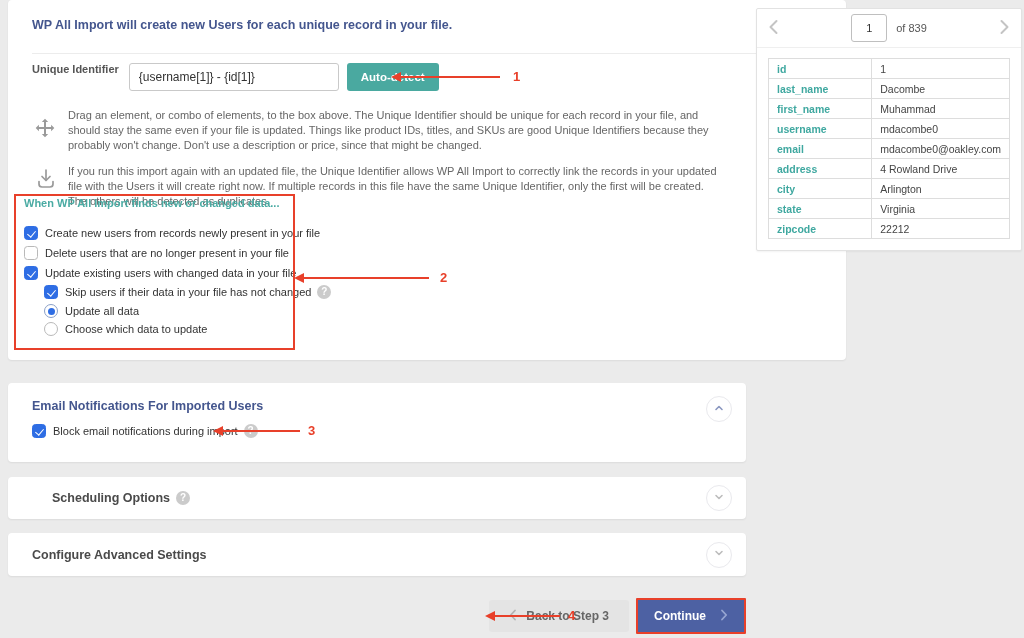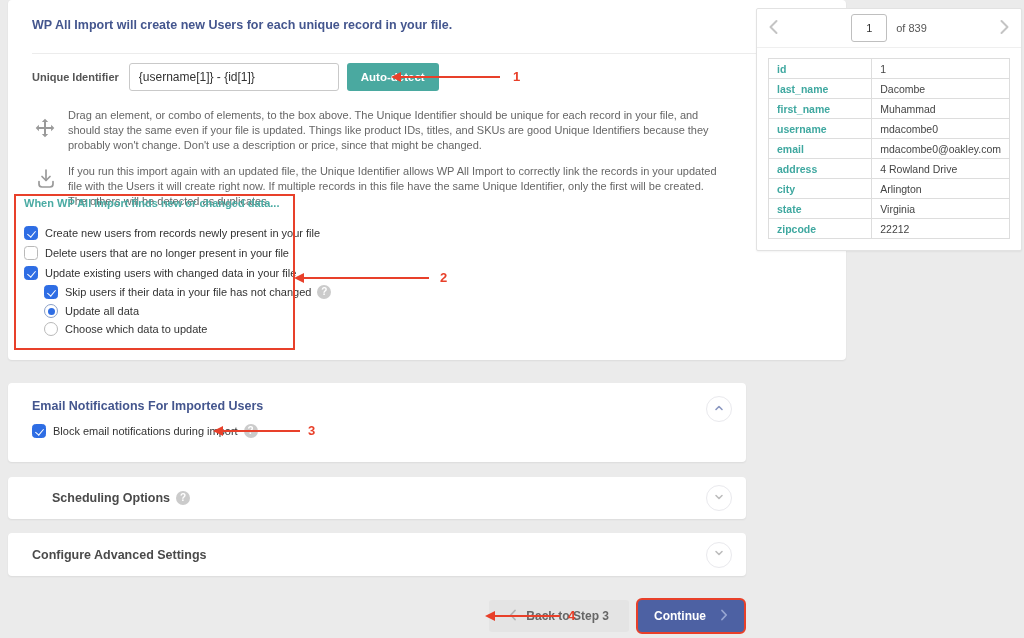--- a/index.html
+++ b/index.html
@@ -8,21 +8,21 @@
     background:#ebebeb;font-family:"Liberation Sans",sans-serif;
     -webkit-font-smoothing:antialiased;
   }
   .panel{position:absolute;background:#fff;border-radius:4px;box-shadow:0 1px 2px rgba(0,0,0,.07);}
   
   #panel-new-users{left:8px;top:0;width:838px;height:360px;}
   .p-title{position:absolute;left:24px;top:18px;right:60px;font-size:12.5px;font-weight:bold;color:#44568e;}
   .collapse-btn{position:absolute;right:14px;top:13px;width:26px;height:26px;border-radius:50%;
     border:1px solid #e9e9ed;background:#fff;display:flex;align-items:center;justify-content:center;cursor:pointer;padding:0;}
   .p1-divider{position:absolute;left:24px;right:24px;top:53px;border-top:1px solid #ececec;}
-  .uid-row{position:absolute;left:24px;top:63px;display:flex;align-items:center;}
+  .uid-row{position:absolute;left:24px;top:63px;display:flex;}
   .uid-label{font-size:11px;font-weight:bold;color:#555;margin-right:10px;}
   .uid-input{width:190px;height:26px;border:1px solid #c9c9c9;border-radius:3px;padding:0 9px;
     font-size:12px;color:#333;font-family:"Liberation Sans",sans-serif;}
   .autodetect{margin-left:8px;background:#4aa9a0;color:#fff;border:none;border-radius:3px;
     font-size:11.5px;font-weight:bold;padding:8px 14px;cursor:pointer;font-family:"Liberation Sans",sans-serif;}
   .info-icon{position:absolute;color:#9a9a9a;}
   #drag-icon{left:25px;top:116px;}
   #update-icon{left:28px;top:168px;}
   .info-text{position:absolute;left:60px;width:652px;font-size:11px;line-height:1.38;color:#666;}
   #info1{top:108px;}
@@ -49,21 +49,21 @@
   
   .panel-collapsed{display:flex;align-items:center;padding:0 24px;box-sizing:border-box;}
   #panel-scheduling{left:8px;top:477px;width:738px;height:42px;padding-left:44px;}
   #panel-advanced{left:8px;top:533px;width:738px;height:43px;}
   .pc-title{font-size:12.5px;font-weight:bold;color:#4a4a4a;display:flex;align-items:center;}
   .panel-collapsed .collapse-btn{top:50%;transform:translateY(-50%);}
   
   #footer{position:absolute;left:8px;top:598px;width:738px;display:flex;justify-content:flex-end;align-items:center;gap:7px;}
   .btn-back{background:#e4e4e4;border:none;border-radius:3px;height:32px;padding:0 20px;
     font-size:12px;font-weight:bold;color:#666;display:flex;align-items:center;gap:9px;cursor:pointer;font-family:"Liberation Sans",sans-serif;}
-  .btn-continue{background:#4d61a3;border:2px solid #e8402a;border-radius:6px;height:36px;padding:0 16px;box-sizing:border-box;
+  .btn-continue{background:#4d61a3;border:2px solid #e8402a;border-radius:1px;height:36px;padding:0 16px;box-sizing:border-box;
     font-size:12px;font-weight:bold;color:#fff;display:flex;align-items:center;gap:14px;cursor:pointer;font-family:"Liberation Sans",sans-serif;}
   
   #sidebar{left:756px;top:8px;width:266px;background:#fff;border:1px solid #e2e2e2;border-radius:2px;box-sizing:border-box;position:absolute;box-shadow:0 1px 2px rgba(0,0,0,.05);}
   .rec-nav{height:38px;display:flex;align-items:center;padding:0 11px;border-bottom:1px solid #efefef;}
   .rec-nav .mid{flex:1;display:flex;align-items:center;justify-content:center;gap:9px;}
   .rec-input{width:30px;height:24px;text-align:center;border:1px solid #bfbfbf;border-radius:3px;font-size:11px;color:#333;font-family:"Liberation Sans",sans-serif;}
   .rec-of{font-size:11px;color:#555;}
   .nav-chev{background:none;border:none;padding:0;cursor:pointer;display:flex;align-items:center;}
   .rec-table{border-collapse:collapse;margin:10px 11px 11px;width:calc(100% - 22px);font-size:10.5px;}
   .rec-table td{border:1px solid #ddd;padding:2px 8px;height:15px;}

